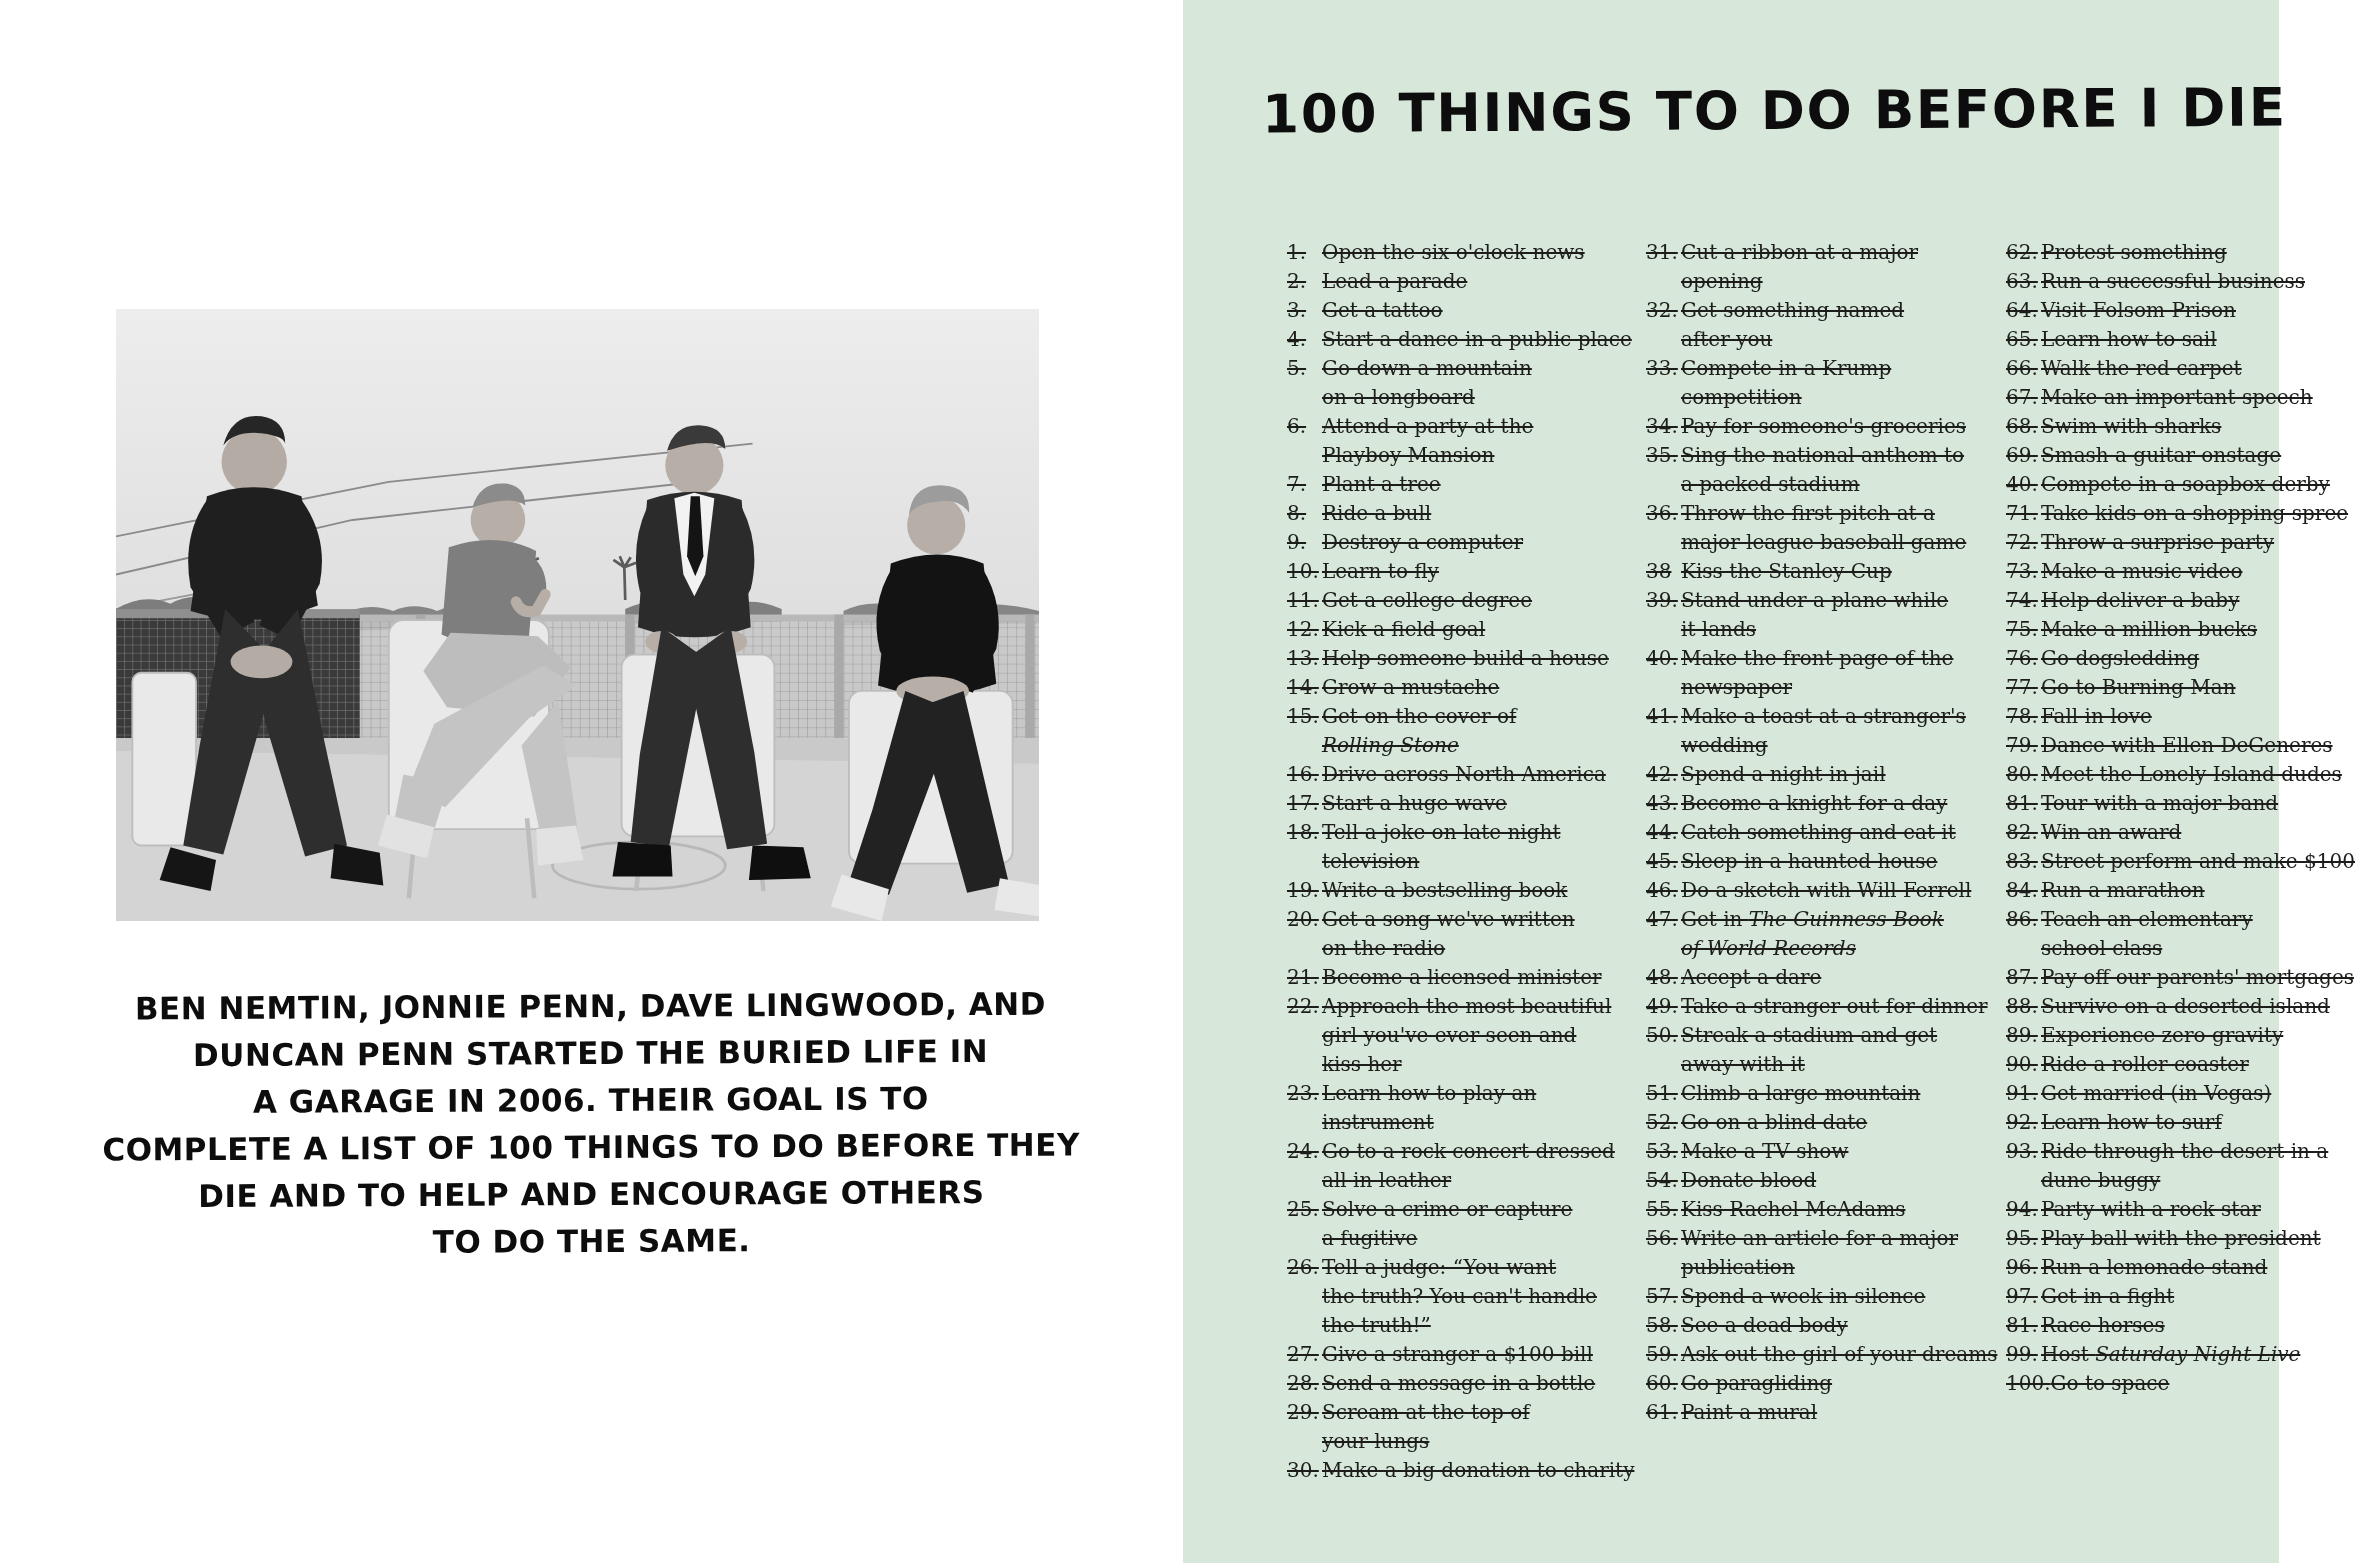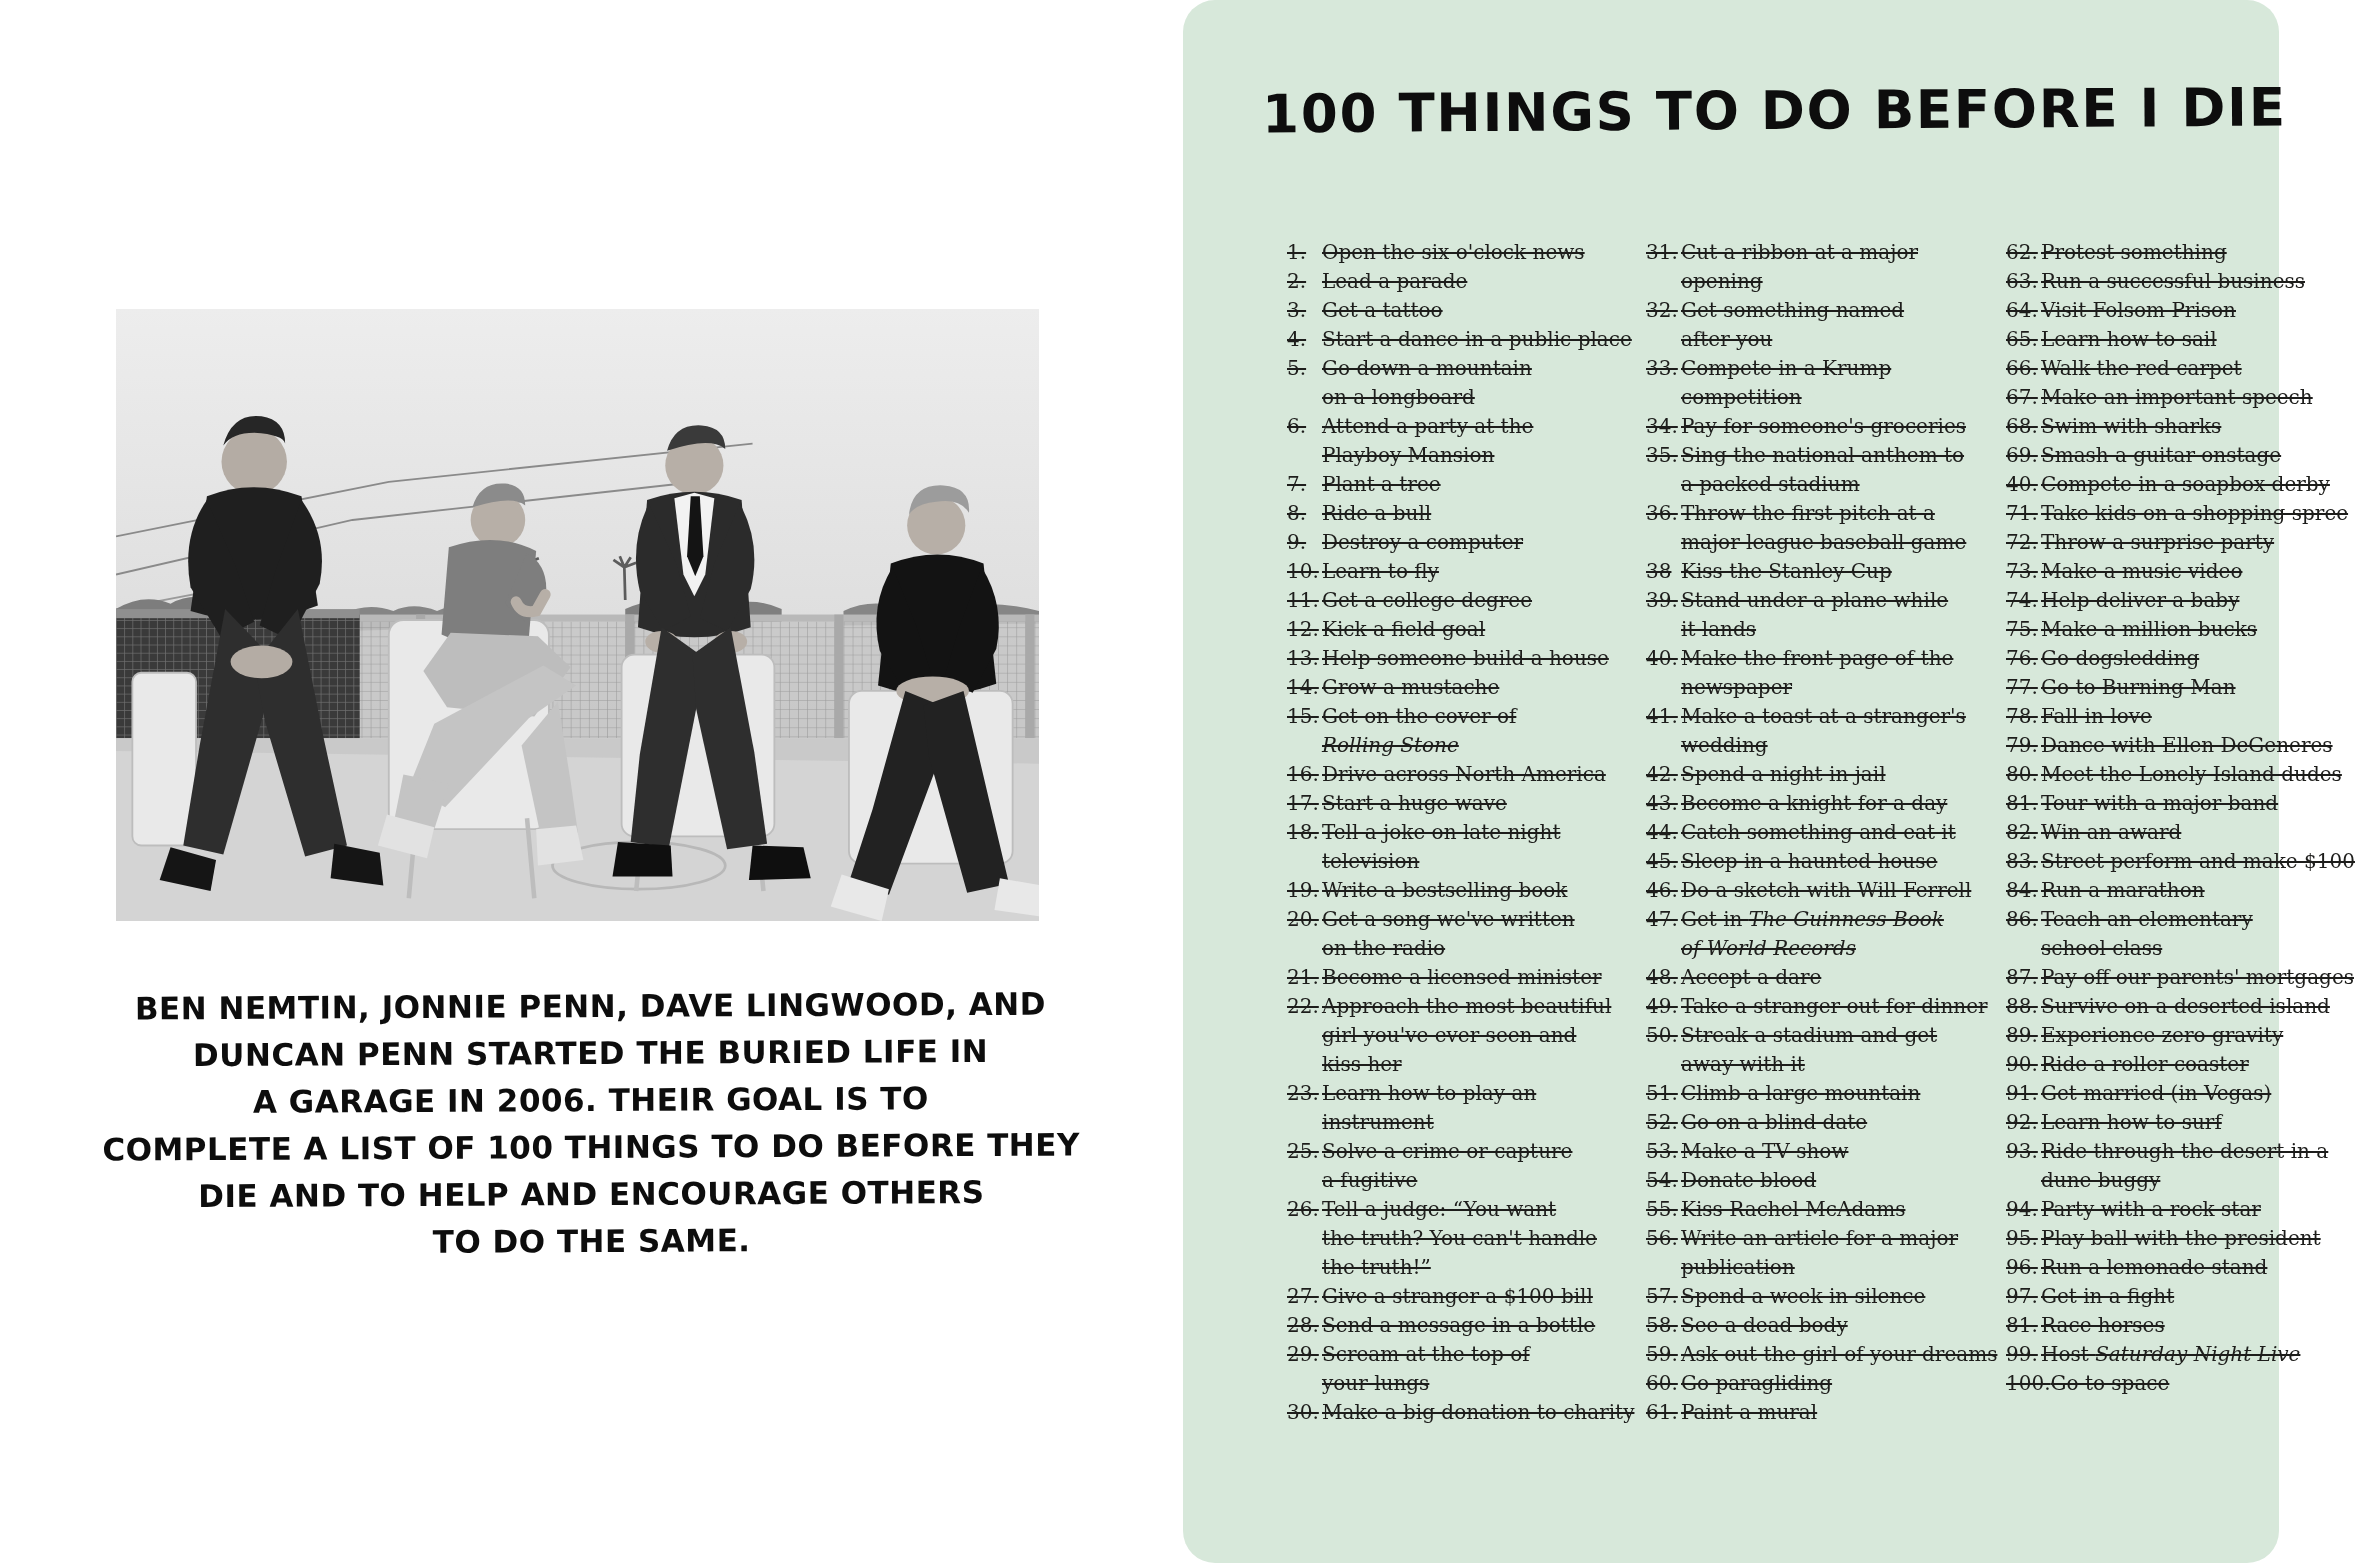--- a/index.html
+++ b/index.html
@@ -2,21 +2,21 @@
 <html style="font-size:14.6px"><head>
 <meta charset="utf-8">
 <style>
   html,body{margin:0;padding:0;}
   body{
     width:2366px;height:1563px;position:relative;overflow:hidden;
     font-family:"DejaVu Serif", serif;background:#ffffff;
   }
   .page{position:absolute;top:0;height:1563px;}
   .page-left{left:0;width:1103px;background:#ffffff;}
-  .page-right{left:1183px;width:1096px;background:#d7e8da;border-radius:32px;}
+  .page-right{left:1183px;width:1096px;background:#d7e8da;}
 
   
   .photo{
     position:absolute;left:116px;top:309px;width:923px;height:612px;
     background:#dcdcdc;overflow:hidden;
   }
   .photo svg{display:block;width:100%;height:100%;}
 
   
   .caption{
@@ -212,20 +212,21 @@
       <div class="item"><span class="num">14.</span><span class="txt">Grow a mustache</span></div>
       <div class="item"><span class="num">15.</span><span class="txt">Get on the cover of<br><i>Rolling Stone</i></span></div>
       <div class="item"><span class="num">16.</span><span class="txt">Drive across North America</span></div>
       <div class="item"><span class="num">17.</span><span class="txt">Start a huge wave</span></div>
       <div class="item"><span class="num">18.</span><span class="txt">Tell a joke on late night<br>television</span></div>
       <div class="item"><span class="num">19.</span><span class="txt">Write a bestselling book</span></div>
       <div class="item"><span class="num">20.</span><span class="txt">Get a song we've written<br>on the radio</span></div>
       <div class="item"><span class="num">21.</span><span class="txt">Become a licensed minister</span></div>
       <div class="item"><span class="num">22.</span><span class="txt">Approach the most beautiful<br>girl you've ever seen and<br>kiss her</span></div>
       <div class="item"><span class="num">23.</span><span class="txt">Learn how to play an<br>instrument</span></div>
+      <div class="item"><span class="num">24.</span><span class="txt">Go to a rock concert dressed<br>all in leather</span></div>
       <div class="item"><span class="num">25.</span><span class="txt">Solve a crime or capture<br>a fugitive</span></div>
       <div class="item"><span class="num">26.</span><span class="txt">Tell a judge: “You want<br>the truth? You can't handle<br>the truth!”</span></div>
       <div class="item"><span class="num">27.</span><span class="txt">Give a stranger a $100 bill</span></div>
       <div class="item"><span class="num">28.</span><span class="txt">Send a message in a bottle</span></div>
       <div class="item"><span class="num">29.</span><span class="txt">Scream at the top of<br>your lungs</span></div>
       <div class="item"><span class="num">30.</span><span class="txt">Make a big donation to charity</span></div>
     </div>
   <div class="col col-1">
       <div class="item"><span class="num">31.</span><span class="txt">Cut a ribbon at a major<br>opening</span></div>
       <div class="item"><span class="num">32.</span><span class="txt">Get something named<br>after you</span></div>

